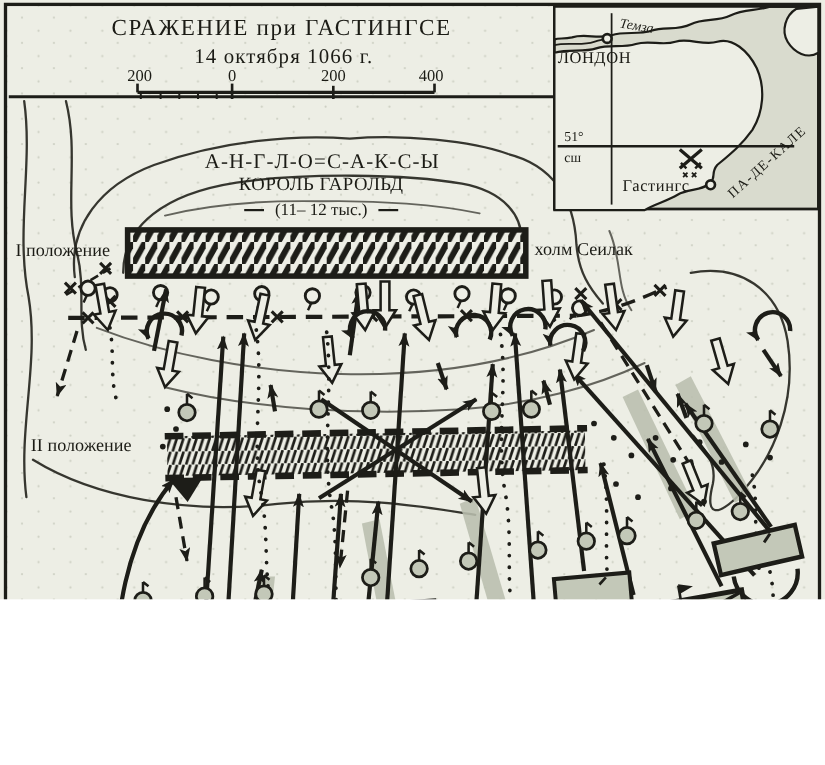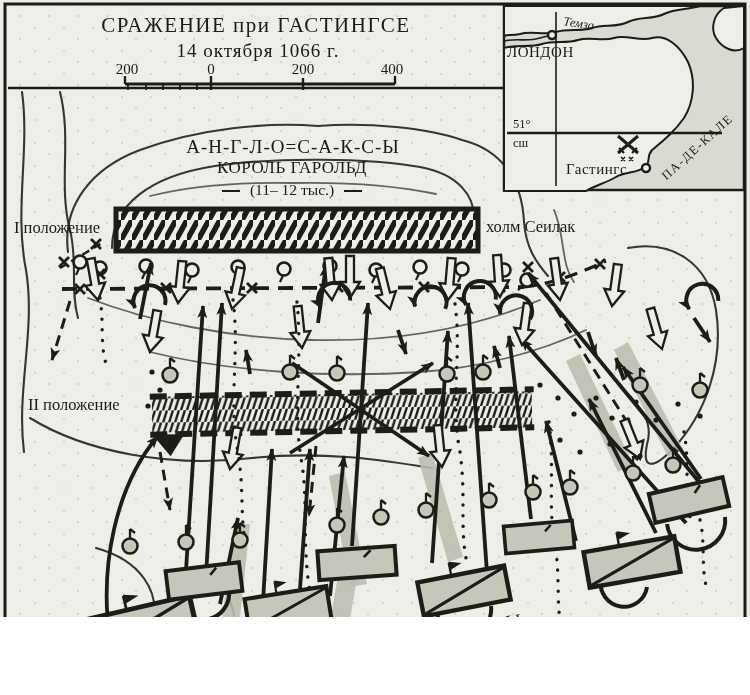--- a/index.html
+++ b/index.html
@@ -1,16 +1,16 @@
 <!DOCTYPE html>
 <html><head>
 <meta charset="utf-8">
 <style>
   html,body{margin:0;padding:0;background:#ffffff;}
-  .stage{position:relative;width:750px;height:617px;background:#f6f6f2;overflow:hidden;}
+  .stage{position:relative;width:750px;height:545px;background:#f6f6f2;overflow:hidden;}
   svg{position:absolute;left:0;top:0;}
   text{font-family:"Liberation Serif", serif;fill:#1b1b15;}
   .t-title{font-size:21px;letter-spacing:1.5px;}
   .t-sub{font-size:19px;letter-spacing:1px;}
   .t-scale{font-size:15px;}
   .t-label{font-size:16.5px;}
   .t-army{font-size:19px;letter-spacing:1px;}
   .t-king{font-size:17px;letter-spacing:.5px;}
   .t-str{font-size:15.5px;}
   .t-inset{font-size:15px;letter-spacing:.5px;}

